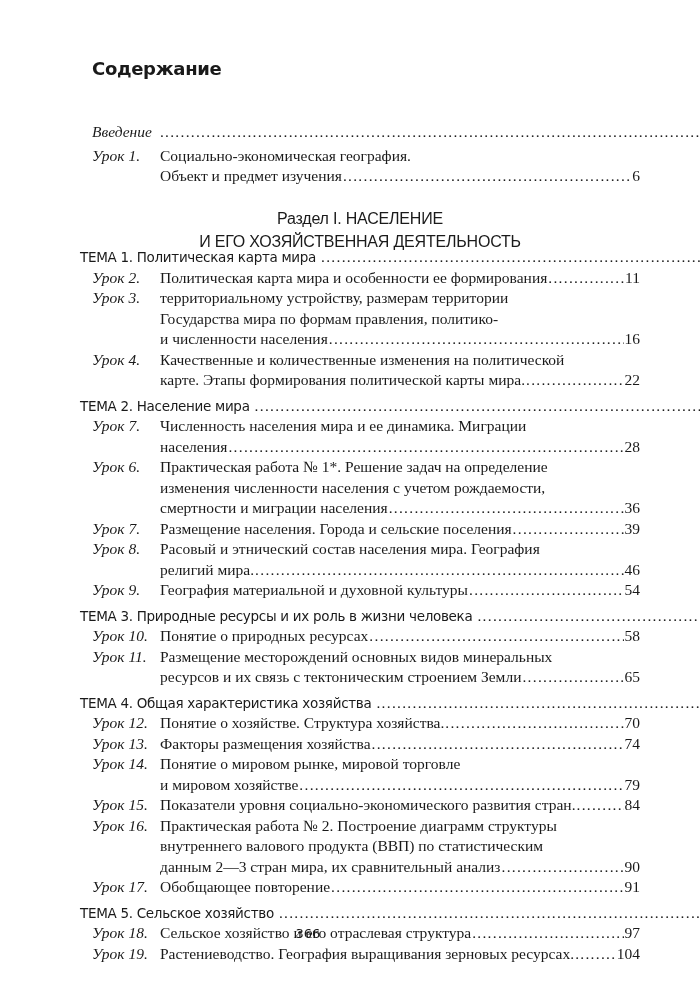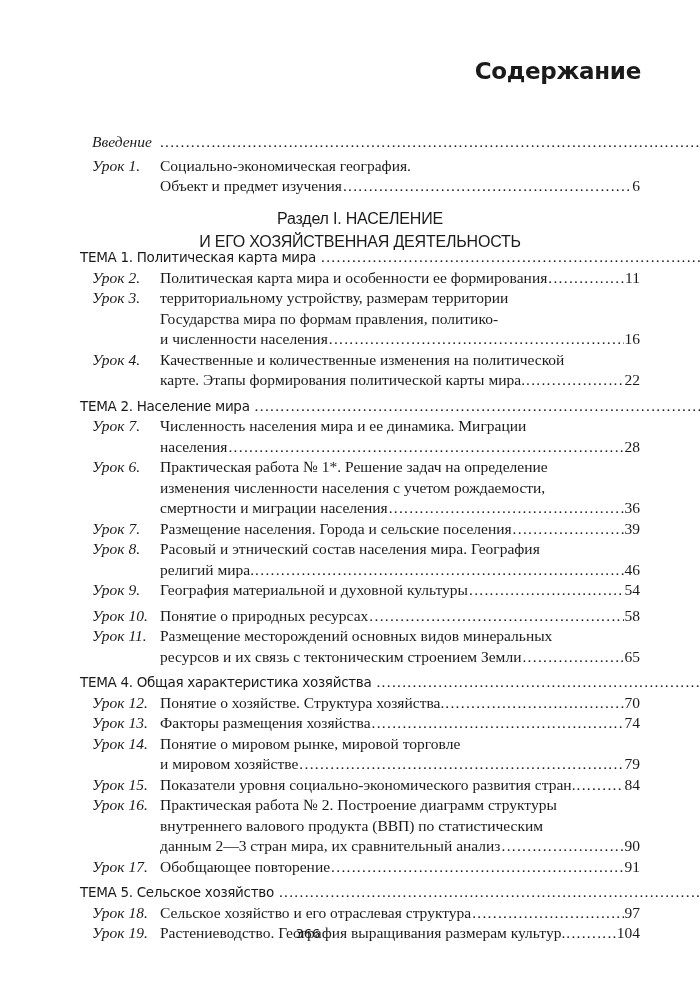--- a/index.html
+++ b/index.html
@@ -1,22 +1,22 @@
 <!DOCTYPE html>
 <html><head>
 <meta charset="utf-8">
 <style>
   html, body { margin: 0; padding: 0; background: #ffffff; }
   body { width: 700px; height: 1000px; position: relative; overflow: hidden; color: #1a1a1a; }
   .page { position: absolute; left: 80px; top: 0; width: 560px; }
   .title {
-    position: absolute; left: 1px; width: 560px; top: 58px; text-align: right;
-    font-family: "DejaVu Sans", sans-serif; font-size: 23px; font-weight: bold; letter-spacing: -0.3px;
+    position: absolute; left: 12px; width: 560px; top: 58px; text-align: left;
+    font-family: "DejaVu Sans", sans-serif; font-size: 18px; font-weight: bold; letter-spacing: -0.3px;
   }
-  .intro { position: absolute; top: 132px; left: 12px; width: 548px; }
+  .intro { position: absolute; top: 122px; left: 12px; width: 548px; }
   .section-head {
     position: absolute; top: 207px; left: 0; width: 560px; text-align: center;
     font-family: "Liberation Sans", sans-serif; font-size: 16px; line-height: 23px; letter-spacing: -0.2px;
   }
   .toc { position: absolute; top: 247px; left: 0; width: 560px; }
   .row { display: flex; align-items: flex-end; font-family: "Liberation Serif", serif; font-size: 15.5px; line-height: 20.5px; }
   .lesson-label { width: 68px; flex: 0 0 68px; font-style: italic; align-self: flex-start; }
   .indent { padding-left: 12px; }
   .lesson-body { flex: 1; display: flex; flex-direction: column; min-width: 0; }
   .line { display: flex; align-items: flex-end; white-space: nowrap; }
@@ -175,20 +175,26 @@
           <div class="lesson-body">
             <div class="line">
               <span class="txt">География материальной и духовной культуры</span>
               <span class="dots"></span>
               <span class="pg">54</span>
             </div>
           </div>
         </div>
       </div>
       <div class="topic">
+        <div class="row topic-row">
+          <div class="line" style="flex: 1 1 0%;">
+            <span class="txt">ТЕМА 3. Природные ресурсы и их роль в жизни человека</span>
+            <span class="dots" style="margin-left: 5px;"></span>
+          </div>
+        </div>
         <div class="row indent">
           <span class="lesson-label">Урок 10.</span>
           <div class="lesson-body">
             <div class="line">
               <span class="txt">Понятие о природных ресурсах</span>
               <span class="dots"></span>
               <span class="pg">58</span>
             </div>
           </div>
         </div>
@@ -297,21 +303,21 @@
               <span class="txt">Сельское хозяйство и его отраслевая структура</span>
               <span class="dots"></span>
               <span class="pg">97</span>
             </div>
           </div>
         </div>
         <div class="row indent">
           <span class="lesson-label">Урок 19.</span>
           <div class="lesson-body">
             <div class="line">
-              <span class="txt">Растениеводство. География выращивания размерам культур.</span>
+              <span class="txt">Растениеводство. География выращивания зерновых ресурсах.</span>
               <span class="dots"></span>
               <span class="pg">104</span>
             </div>
           </div>
         </div>
       </div>
     </div>
 </div>
 <div class="page-number">366</div>
 

